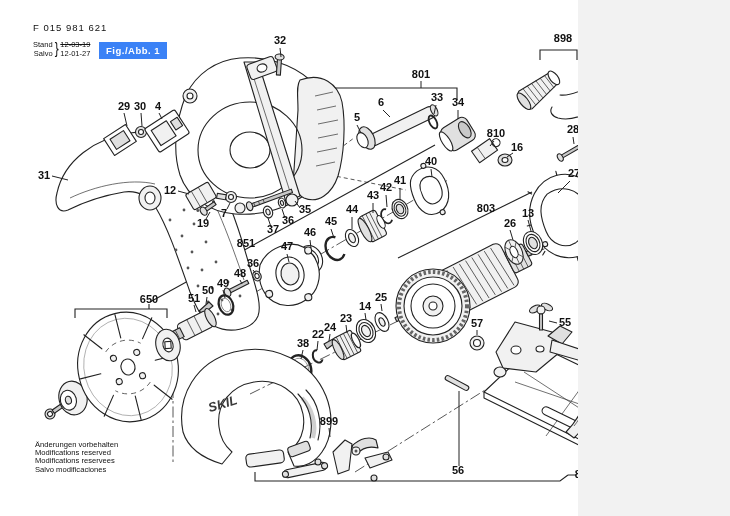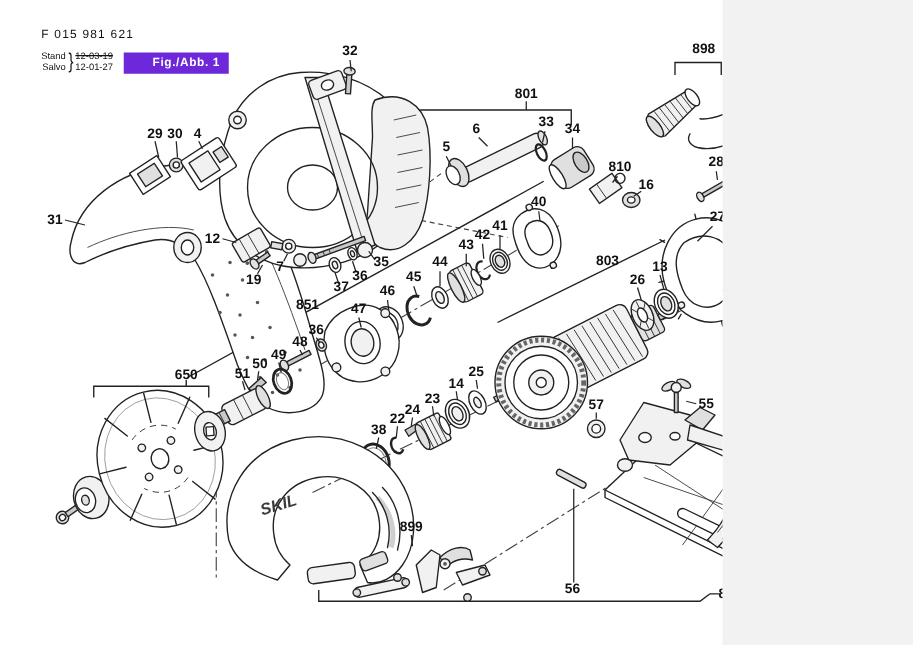--- a/index.html
+++ b/index.html
@@ -5,22 +5,22 @@
   html,body{margin:0;padding:0;background:#f2f2f2;}
   #page{position:relative;width:578px;height:516px;background:#ffffff;overflow:hidden;
         font-family:"Liberation Sans","DejaVu Sans",sans-serif;color:#111;}
   
   #docnum{position:absolute;left:33px;top:22px;font-size:9.5px;letter-spacing:1px;}
   #revision{position:absolute;left:33px;top:41px;display:flex;align-items:center;font-size:7.5px;line-height:8.5px;}
   #revision .words div{text-align:right;}
   #revision .brace{font-size:17px;font-weight:400;transform:scaleX(.7);margin:0 1px 0 1px;}
   #revision .dates div{text-align:left;}
   .strike{text-decoration:line-through;}
-  #figbadge{position:absolute;left:99px;top:42px;background:#6d28d9;color:#fff;font-weight:bold;
-            font-size:9.5px;padding:3px 7px 3px 23px;letter-spacing:.5px;}
+  #figbadge{position:absolute;left:99px;top:42px;background:#3b82f6;color:#fff;font-weight:bold;
+            font-size:9.5px;padding:3px 7px 3px 7px;letter-spacing:.5px;}
   
   #footer-notes{position:absolute;left:35px;top:441px;font-size:7.6px;line-height:8.2px;}
   
   svg{position:absolute;left:0;top:0;}
   .ln{stroke:#222;stroke-width:1.1;fill:none;stroke-linecap:round;stroke-linejoin:round;}
   .fw{fill:#fff;stroke:#222;stroke-width:1.1;stroke-linejoin:round;}
   .fl{fill:#f1f1f1;stroke:#222;stroke-width:1.1;stroke-linejoin:round;}
   .fm{fill:#e0e0e0;stroke:#222;stroke-width:1.1;stroke-linejoin:round;}
   .fd{fill:#c9c9c9;stroke:#222;stroke-width:1.1;stroke-linejoin:round;}
   .thin{stroke:#333;stroke-width:.7;fill:none;}
@@ -611,13 +611,19 @@
         <text x="458" y="474">56</text>
         <line x1="576" y1="475" x2="568" y2="475"></line>
         <text x="584" y="478">866</text>
         <line x1="631" y1="457" x2="634" y2="448"></line>
         <text x="631" y="465">53</text>
         <line x1="653" y1="470" x2="656" y2="461"></line>
         <text x="653" y="478">52</text>
       </g>
   </svg>
 
+  <div id="footer-notes">
+      <div>Änderungen vorbehalten</div>
+      <div>Modifications reserved</div>
+      <div>Modifications reservees</div>
+      <div>Salvo modificaciones</div>
+    </div>
 </div>
 
 </body></html>

